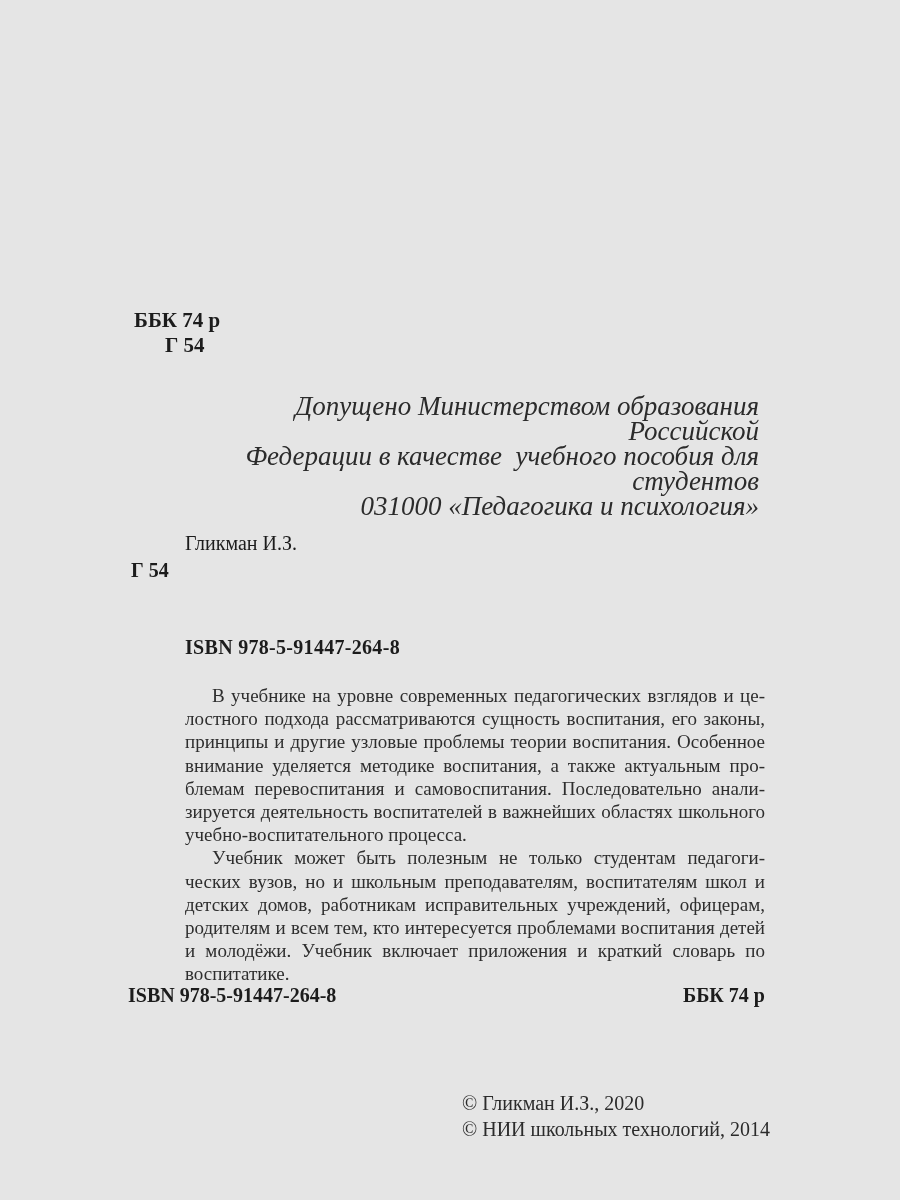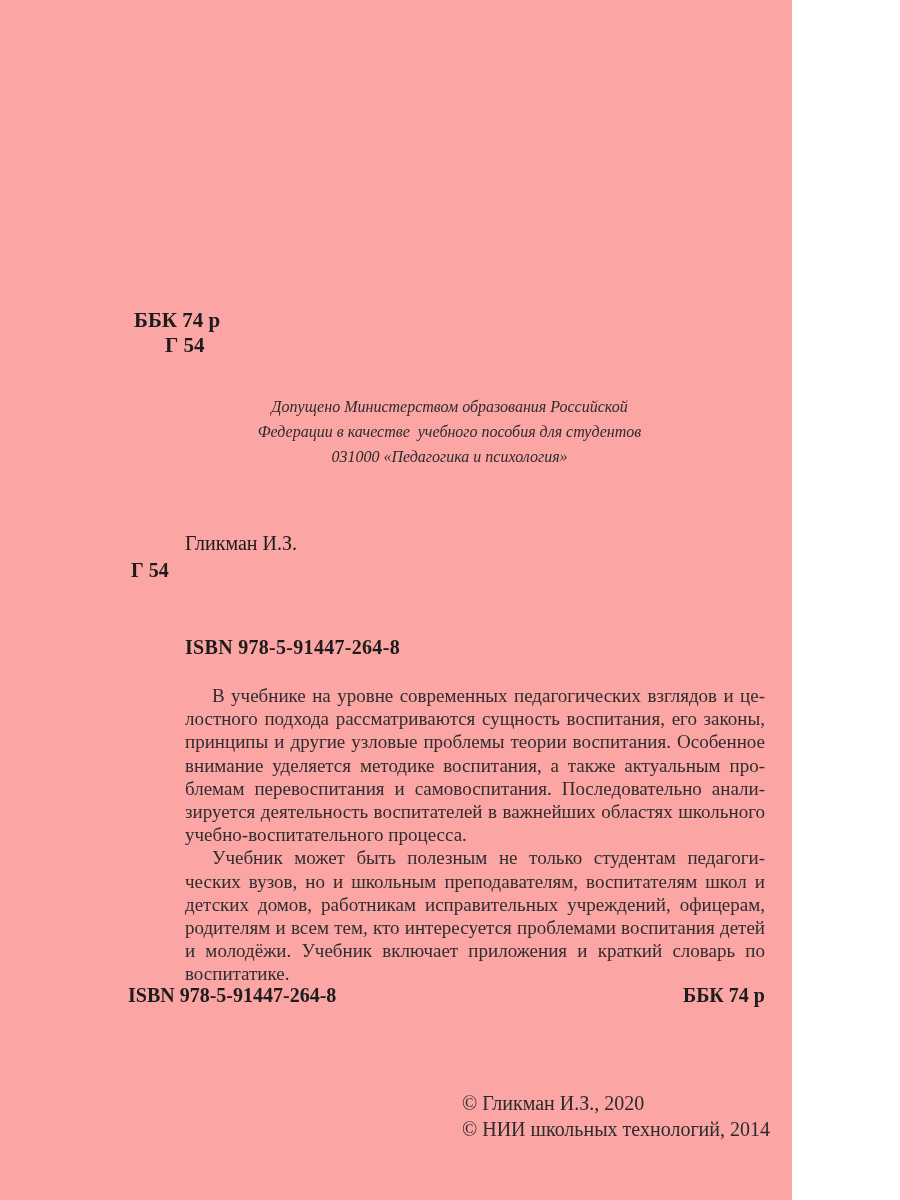--- a/index.html
+++ b/index.html
@@ -2,47 +2,47 @@
 <html lang="ru"><head>
 <meta charset="utf-8">
 <style>
   html, body {
     margin: 0;
     padding: 0;
     background: #ffffff;
   }
   #page {
     position: relative;
-    width: 792px;
+    width: 900px;
     height: 1200px;
-    background: #fca5a5;
+    background: #e5e5e5;
     overflow: hidden;
     font-family: "Liberation Serif", "DejaVu Serif", serif;
     color: #2e2e2e;
   }
   .abs { position: absolute; }
 
   #bbk-top {
     left: 134px;
     top: 308px;
     font-weight: bold;
     font-size: 21px;
     line-height: 25px;
     color: #1c1c1c;
     white-space: nowrap;
   }
   #bbk-top .indent2 { padding-left: 31px; }
 
   #approval {
-    left: 152px;
+    left: 164px;
     top: 394px;
     width: 595px;
-    text-align: center;
+    text-align: right;
     font-style: italic;
-    font-size: 16px;
+    font-size: 27px;
     line-height: 25px;
     color: #2b2b2b;
   }
 
   #author {
     left: 185px;
     top: 532px;
     font-weight: normal;
     font-size: 20px;
     color: #1c1c1c;

